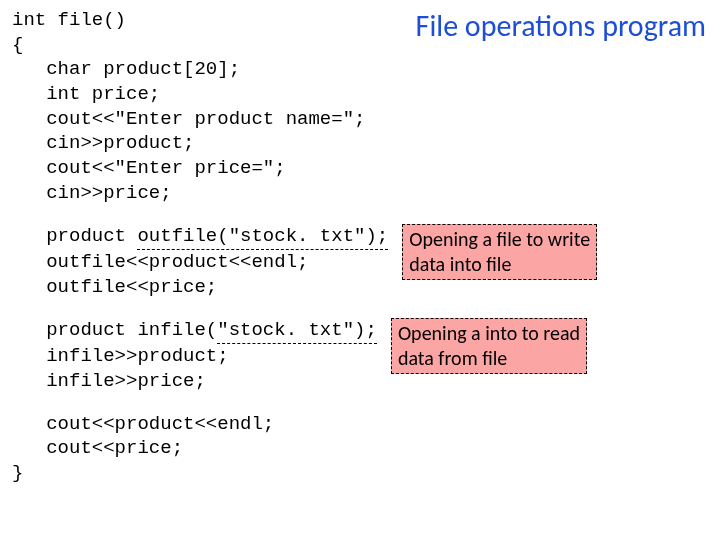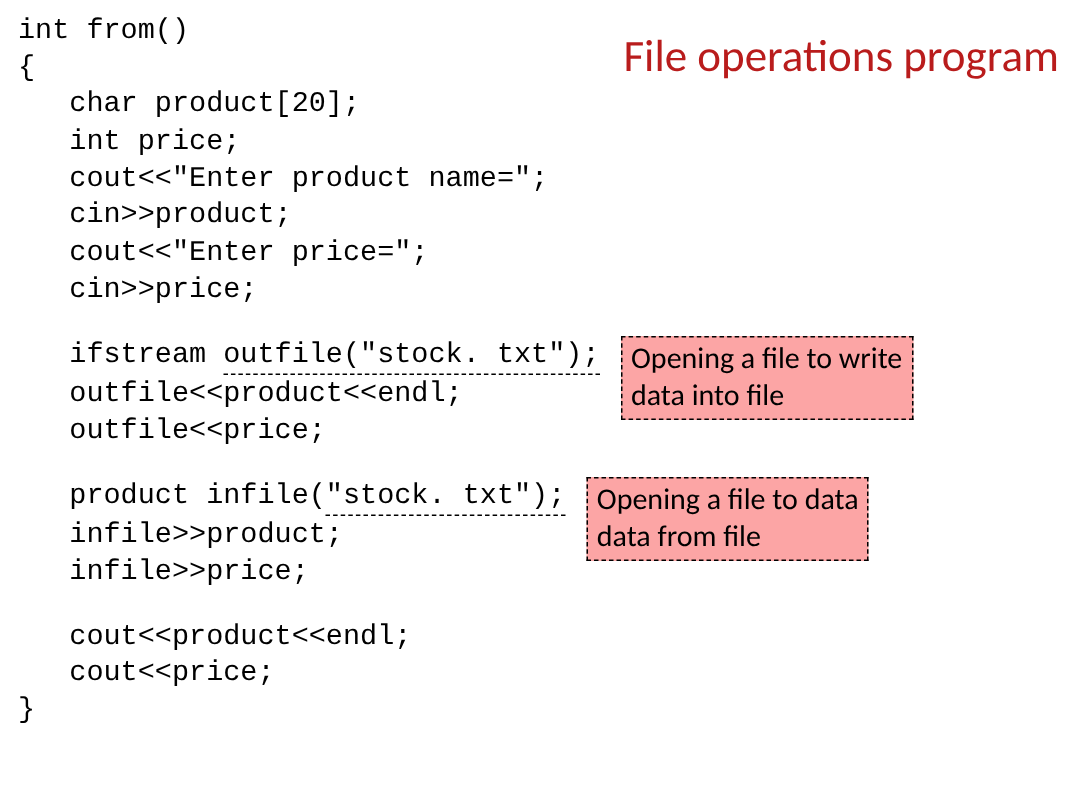--- a/index.html
+++ b/index.html
@@ -10,25 +10,25 @@
     box-sizing: border-box;
     font-family: "Courier New", monospace;
     font-size: 19px;
     line-height: 1.3;
     background: #fff;
     color: #000;
     position: relative;
   }
   .title {
     position: absolute;
-    top: 18px;
+    top: 6px;
     right: 14px;
     font-family: Calibri, Arial, sans-serif;
     font-size: 30px;
-    color: #b91c1c;
+    color: #1d4ed8;
   }
   .code-block {
     white-space: pre;
     font-family: "Courier New", monospace;
   }
   .row {
     display: flex;
     align-items: flex-start;
     gap: 14px;
     margin-top: 6px;
@@ -45,44 +45,44 @@
     border-bottom: 1.5px dashed #000;
     display: inline-block;
     padding-bottom: 1px;
   }
 </style>
 </head>
 <body>
 
 <div class="title">File operations program</div>
 
-<div class="code-block">int from()</div>
+<div class="code-block">int file()</div>
 <div class="code-block">{</div>
 <div class="code-block">   char product[20];
    int price;
    cout&lt;&lt;"Enter product name=";
    cin&gt;&gt;product;
    cout&lt;&lt;"Enter price=";
    cin&gt;&gt;price;</div>
 
 <div class="row" style="margin-top:18px;">
   <div>
-    <span class="code-block">   ifstream </span><span class="code-block dash-under">outfile("stock. txt");</span><span class="code-block">
+    <span class="code-block">   product </span><span class="code-block dash-under">outfile("stock. txt");</span><span class="code-block">
    outfile&lt;&lt;product&lt;&lt;endl;
    outfile&lt;&lt;price;</span>
   </div>
   <div class="annotation" style="white-space:pre;">Opening a file to write
 data into file</div>
 </div>
 
 <div class="row" style="margin-top:18px;">
   <div>
     <span class="code-block">   product infile(</span><span class="code-block dash-under">"stock. txt");</span><span class="code-block">
    infile&gt;&gt;product;
    infile&gt;&gt;price;</span>
   </div>
-  <div class="annotation" style="white-space:pre;">Opening a file to data
+  <div class="annotation" style="white-space:pre;">Opening a into to read
 data from file</div>
 </div>
 
 <div class="code-block" style="margin-top:18px;">   cout&lt;&lt;product&lt;&lt;endl;
    cout&lt;&lt;price;</div>
 <div class="code-block">}</div>
 
 </body></html>

